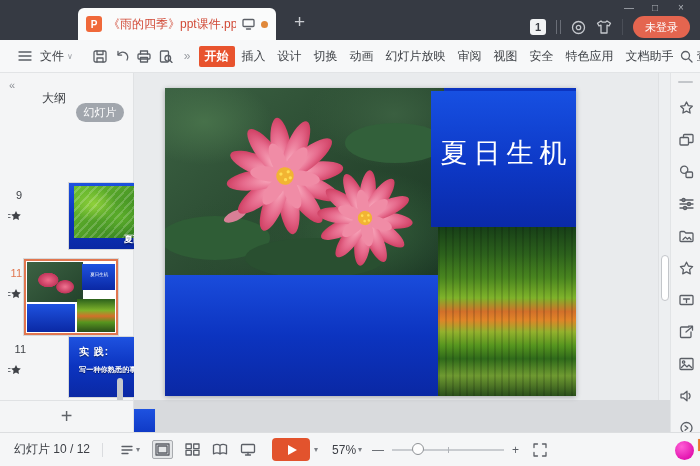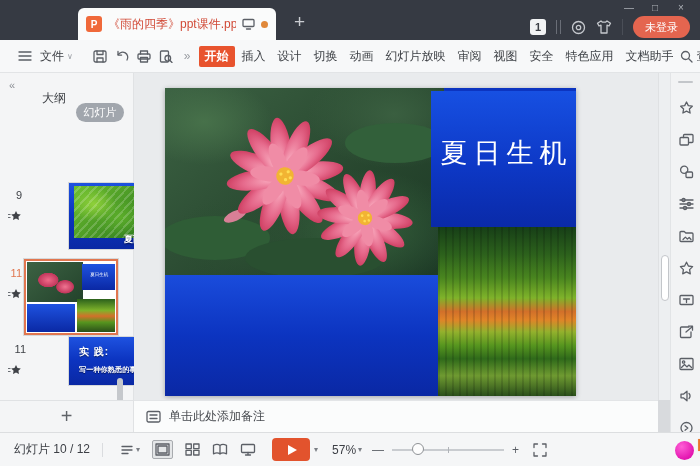--- a/index.html
+++ b/index.html
@@ -72,21 +72,21 @@
   .t10 .lotus-mini{position:absolute;left:1px;top:1px;width:56px;height:40px;
       background:radial-gradient(14px 10px at 38% 45%,#f06a8a,#c2375c 70%,transparent 75%),
       radial-gradient(12px 9px at 68% 62%,#ef7592,#c2375c 70%,transparent 78%),
       linear-gradient(140deg,#3c6243,#23422b);}
   .t10 .title-mini{position:absolute;right:1px;top:3px;width:33px;height:26px;background:linear-gradient(180deg,#1e52e0,#0a28a4);}
   .t10 .title-mini span{display:block;color:#fff;font-size:9px;transform:scale(.5);transform-origin:center 6px;
        white-space:nowrap;text-align:center;margin-top:4px;}
   .t10 .forest-mini{position:absolute;right:1px;bottom:1px;width:38px;height:33px;
       background:linear-gradient(180deg,#2c611c 0%,#7fb32a 35%,#d2702a 52%,#57961f 70%,#2a4f1a 100%);}
   .t10 .blue-mini{position:absolute;left:1px;bottom:1px;width:48px;height:28px;background:linear-gradient(180deg,#1e52e0,#0a28a4);}
-  .t11{left:26px;top:264px;width:86px;height:48px;}
+  .t11{left:26px;top:264px;width:86px;height:60px;}
   .t11 .l1{position:absolute;left:10px;top:8px;color:#fff;font-weight:bold;font-size:10px;letter-spacing:1px;text-shadow:0 1px 1px rgba(0,0,0,.5);}
   .t11 .l2{position:absolute;left:10px;top:28px;color:#fff;font-weight:bold;font-size:10px;transform:scale(.72);transform-origin:left top;white-space:nowrap;text-shadow:0 1px 1px rgba(0,0,0,.5);}
   .t12{left:26px;top:336px;width:86px;height:60px;}
   .t12 .l1{position:absolute;left:0;right:0;top:8px;text-align:center;color:#fff;font-weight:bold;font-size:9px;letter-spacing:2px;}
   .t12 .l2{position:absolute;left:4px;top:26px;color:#fff;font-size:10px;transform:scale(.58);transform-origin:left top;white-space:nowrap;}
   .sb-scroll{position:absolute;left:117px;top:305px;width:6px;height:92px;background:#c5c8cc;border-radius:3px;}
   .addbar{position:absolute;left:0;top:400px;width:134px;height:32px;background:#f4f5f6;
           border-top:1px solid #e0e2e4;border-right:1px solid #e0e2e4;box-sizing:border-box;
           display:flex;align-items:center;justify-content:center;color:#5f6368;font-size:20px;font-weight:300;}
 
@@ -431,29 +431,20 @@
         </svg>
     </span>
     <span class="ic ri" style="top:348px;">
       <svg width="15" height="14" viewBox="0 0 15 14">
           <circle cx="7.5" cy="7" r="5.5" class="s"></circle>
           <path d="M6 4.8L8.8 7 6 9.2" class="s"></path>
         </svg>
     </span>
   </div>
 
-  <div class="notesbar">
-    <span class="ic">
-      <svg width="15" height="14" viewBox="0 0 15 14">
-          <rect x="1" y="1.5" width="13" height="10.5" rx="1.5" class="s"></rect>
-          <path d="M4 5h7M4 8.5h7" class="s"></path>
-        </svg>
-    </span>
-    <span class="notes-text">单击此处添加备注</span>
-  </div>
 
   <div class="statusbar">
     <span class="st-counter">幻灯片 10 / 12</span>
     <span class="st-div"></span>
     <span class="st-icon">
       <svg width="13" height="12" viewBox="0 0 13 12">
           <path d="M1 2.5h10M1 6h10M1 9.5h6" class="s"></path>
         </svg>
       <span class="caret">▾</span>
     </span>

